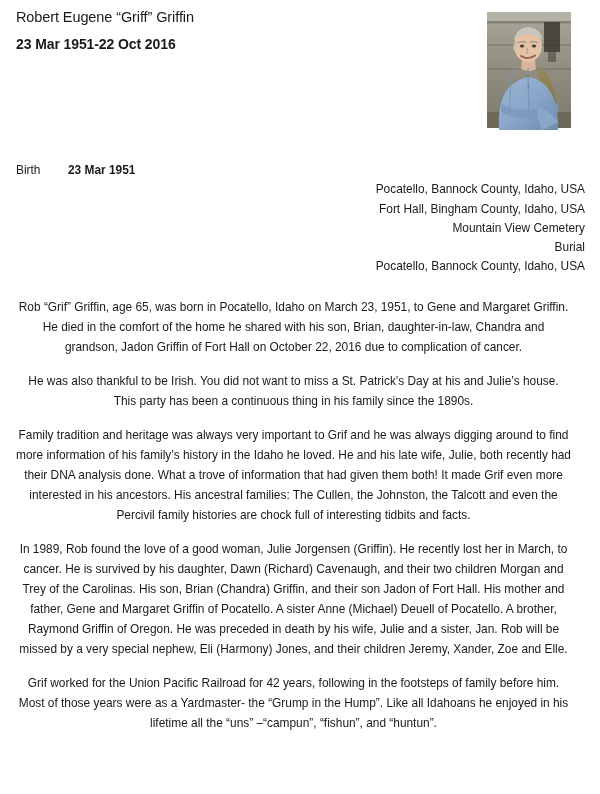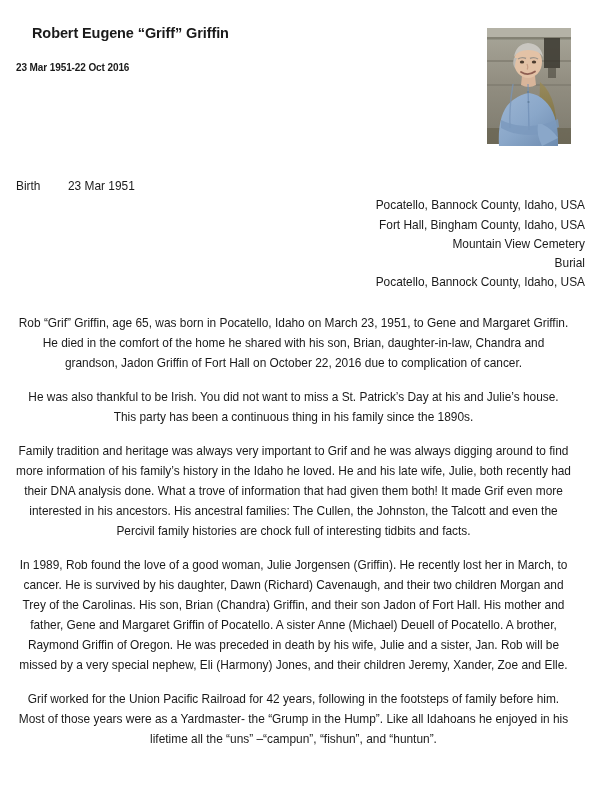--- a/index.html
+++ b/index.html
@@ -26,30 +26,30 @@
   
   .header {
     position: relative;
     min-height: 128px;
   }
   .title-block {
     width: 450px;
   }
   .doc-title {
     font-size: 14.5px;
-    font-weight: bold;
+    font-weight: normal;
     line-height: 1.35;
-    margin: 16px;
+    margin: 0;
     letter-spacing: -0.1px;
   }
   .doc-dates {
-    font-size: 10px;
+    font-size: 14px;
     font-weight: bold;
     line-height: 1.35;
-    margin: 17px 0 0 0;
+    margin: 7px 0 0 0;
     letter-spacing: -0.1px;
   }
 
   
   .portrait {
     position: absolute;
     left: 466px;
     top: 0px;
     width: 96px;
     height: 122px;
@@ -68,20 +68,21 @@
   }
   .fact-label {
     display: inline-block;
     min-width: 52px;
   }
   .fact-label.wide {
     min-width: 84px;
   }
   .fact-value {
     display: inline;
+    font-weight: bold;
   }
   .fact-line {
     display: block;
     text-align: right;
   }
 
   
   .body-copy {
     margin-top: 20px;
   }

